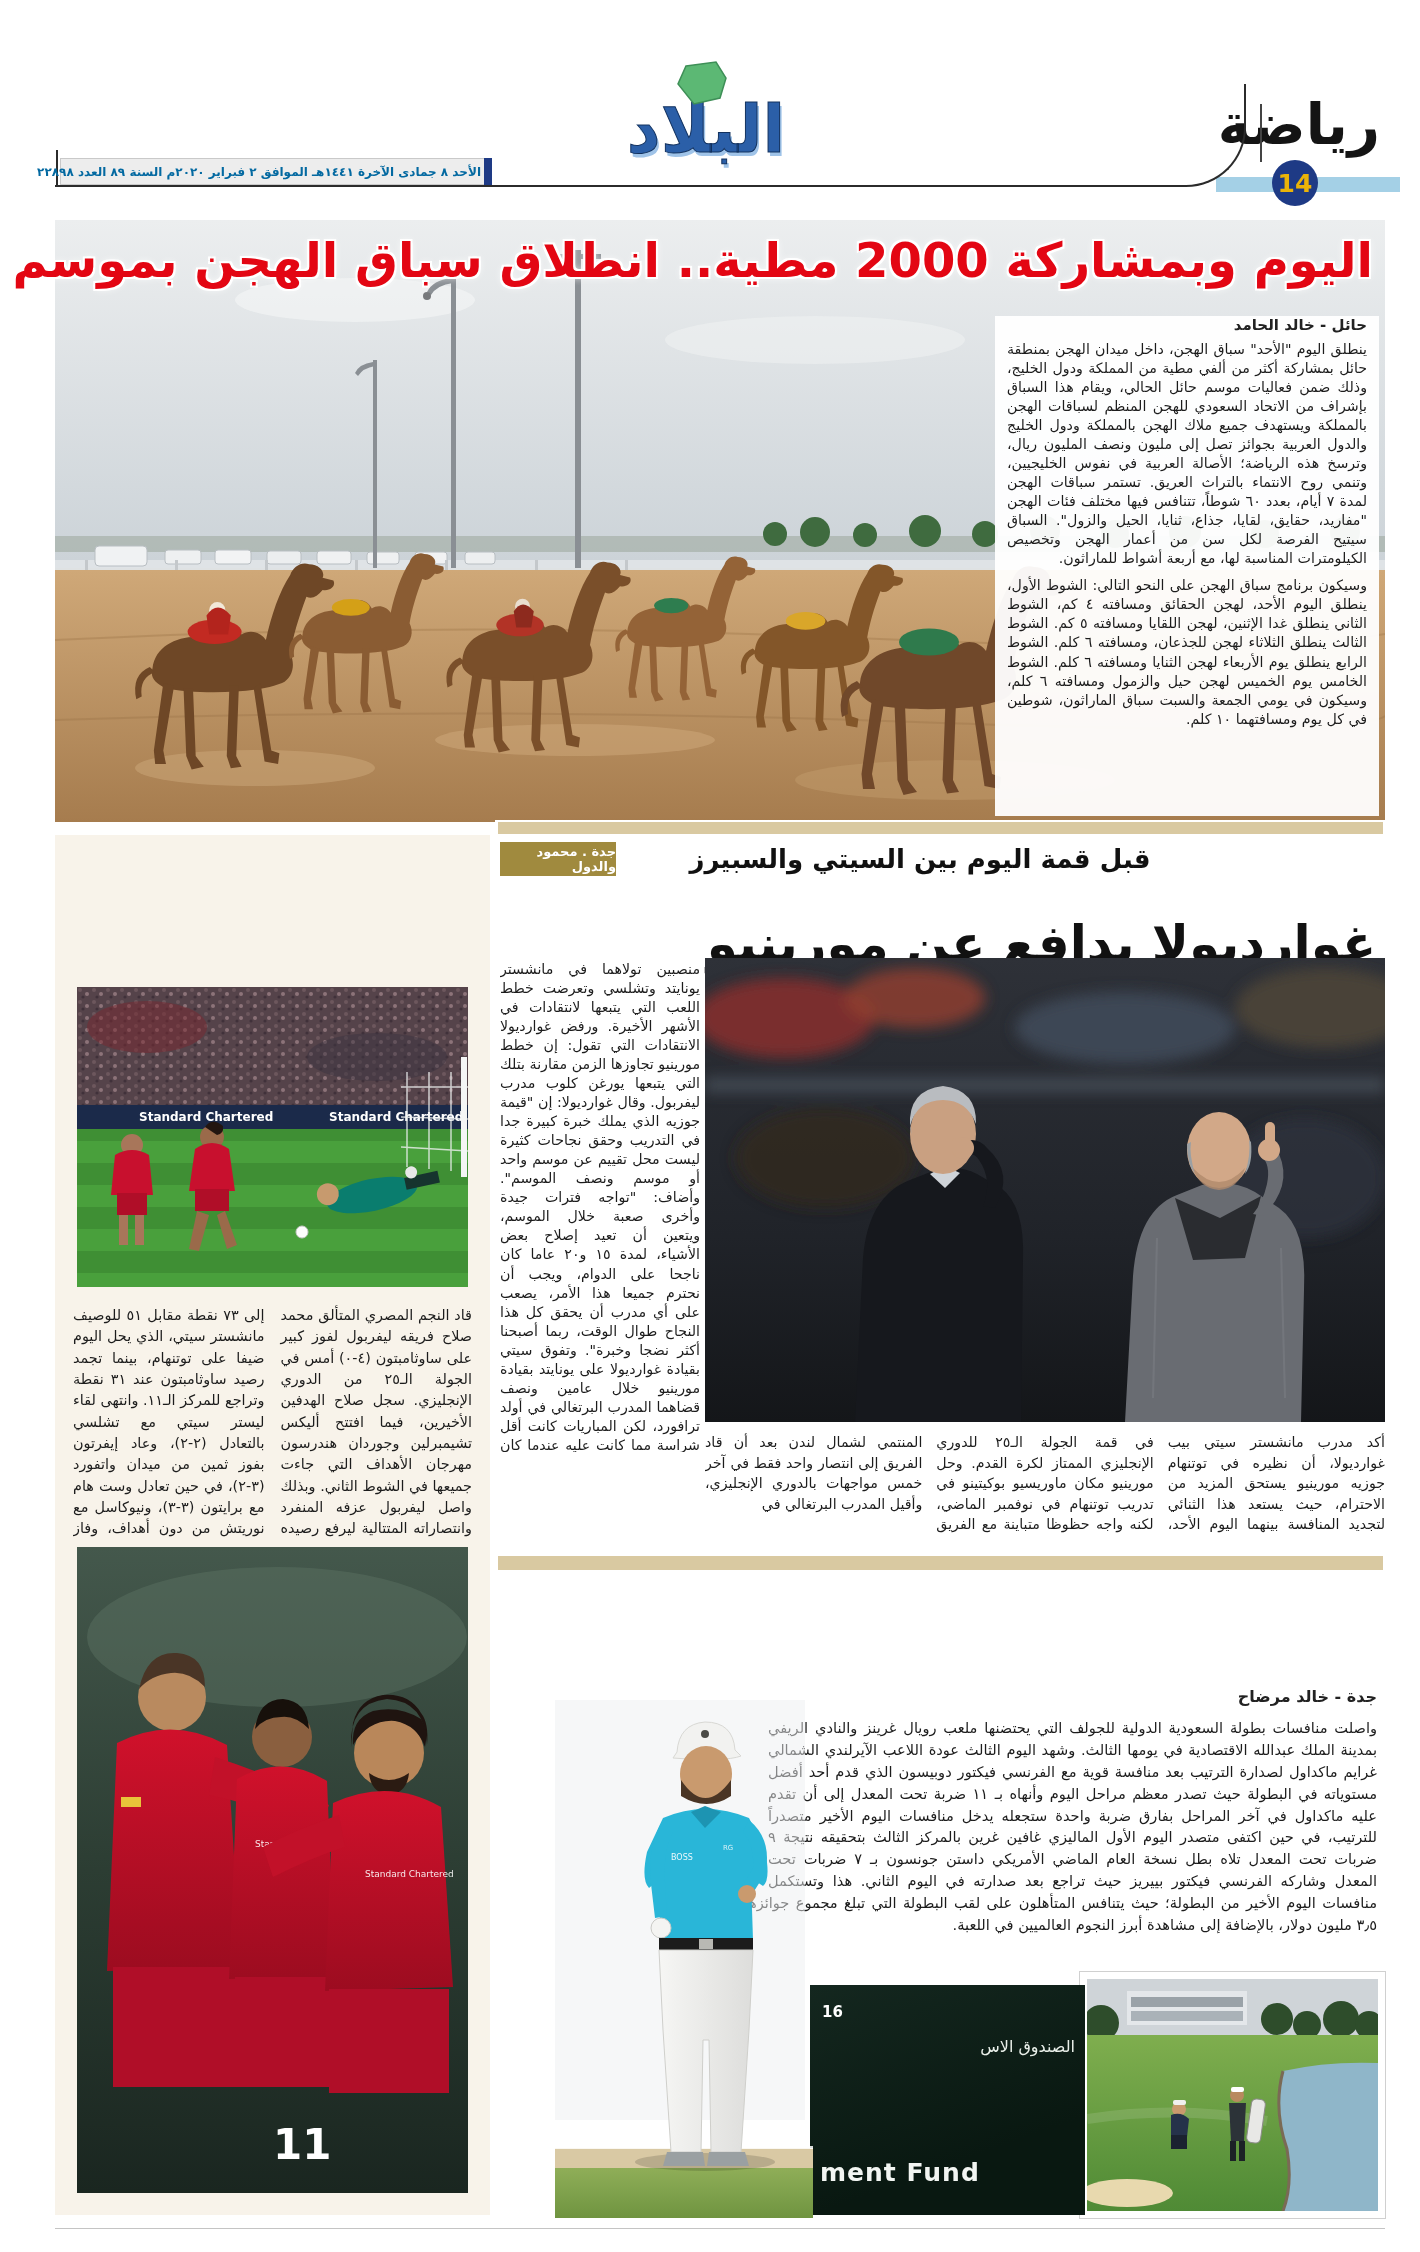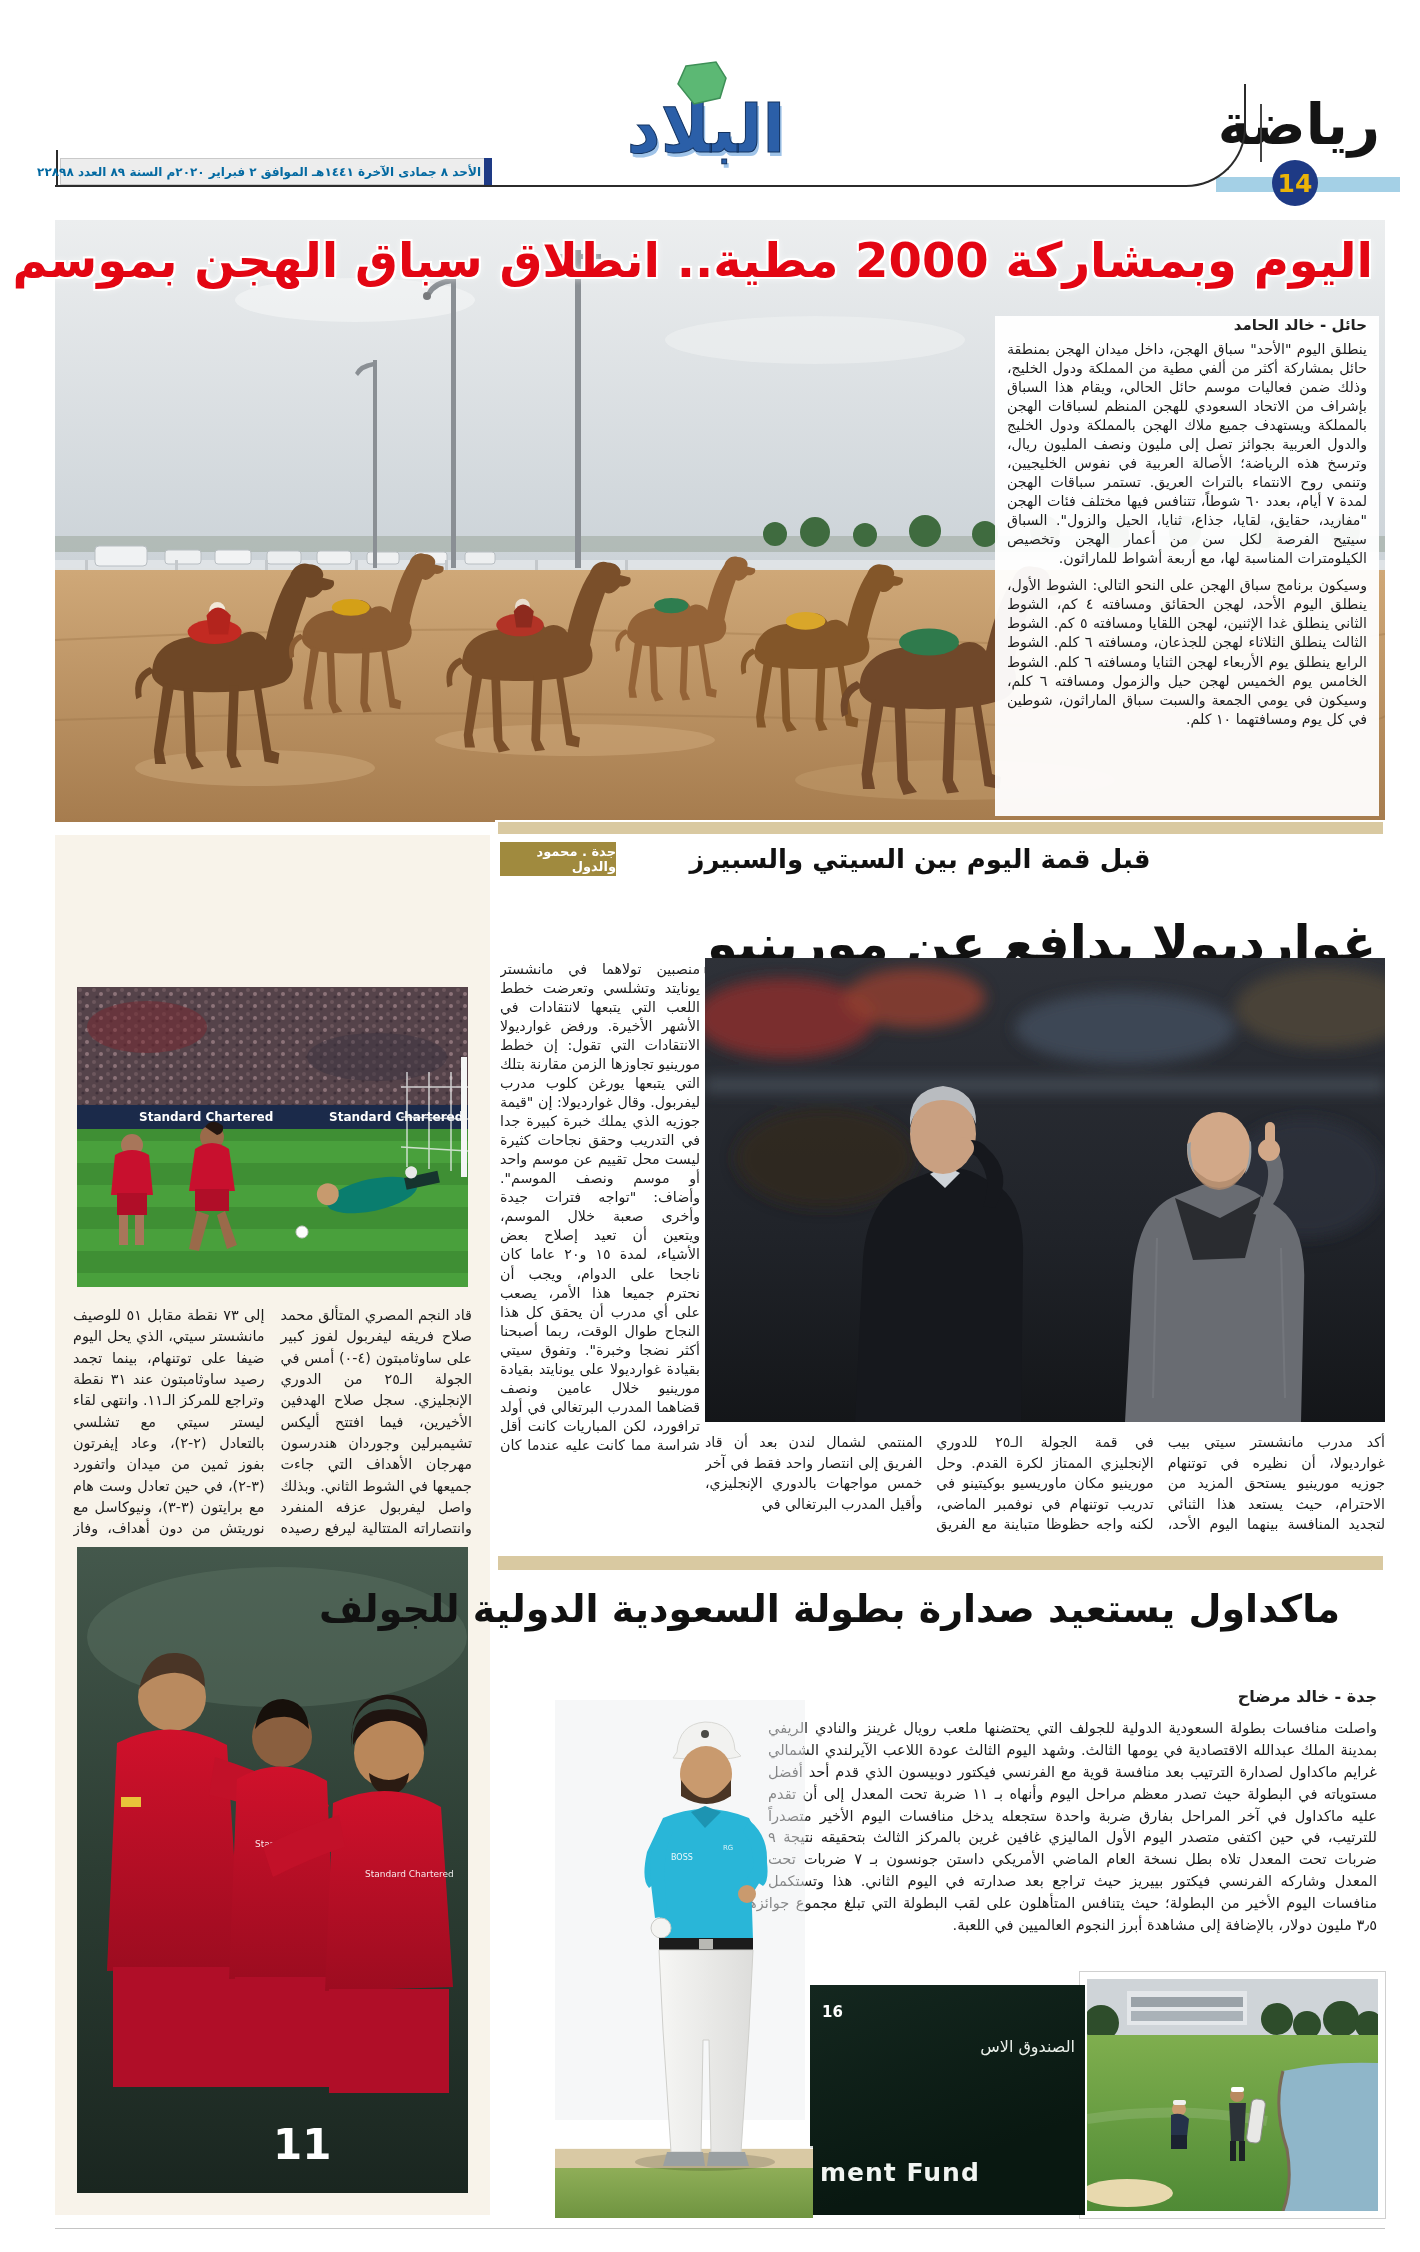--- a/index.html
+++ b/index.html
@@ -383,21 +383,20 @@
         </g>
       </svg>
     </div>
 
     <div class="abs rtl just" id="pep-col1">منصبين تولاهما في مانشستر يونايتد وتشلسي وتعرضت خطط اللعب التي يتبعها لانتقادات في الأشهر الأخيرة. ورفض غوارديولا الانتقادات التي تقول: إن خطط مورينيو تجاوزها الزمن مقارنة بتلك التي يتبعها يورغن كلوب مدرب ليفربول. وقال غوارديولا: إن "قيمة جوزيه الذي يملك خبرة كبيرة جدا في التدريب وحقق نجاحات كثيرة ليست محل تقييم عن موسم واحد أو موسم ونصف الموسم". وأضاف: "تواجه فترات جيدة وأخرى صعبة خلال الموسم، ويتعين أن تعيد إصلاح بعض الأشياء، لمدة ١٥ و٢٠ عاما كان ناجحا على الدوام، ويجب أن نحترم جميعا هذا الأمر، يصعب على أي مدرب أن يحقق كل هذا النجاح طوال الوقت، ربما أصبحنا أكثر نضجا وخبرة". وتفوق سيتي بقيادة غوارديولا على يونايتد بقيادة مورينيو خلال عامين ونصف قضاهما المدرب البرتغالي في أولد ترافورد، لكن المباريات كانت أقل شراسة مما كانت عليه عندما كان المدربان يتوليان قيادة برشلونة وريال مدريد.</div>
     <div class="abs rtl just" id="pep-bottom">أكد مدرب مانشستر سيتي بيب غوارديولا، أن نظيره في توتنهام جوزيه مورينيو يستحق المزيد من الاحترام، حيث يستعد هذا الثنائي لتجديد المنافسة بينهما اليوم الأحد، في قمة الجولة الـ٢٥ للدوري الإنجليزي الممتاز لكرة القدم. وحل مورينيو مكان ماوريسيو بوكيتينو في تدريب توتنهام في نوفمبر الماضي، لكنه واجه حظوظا متباينة مع الفريق المنتمي لشمال لندن بعد أن قاد الفريق إلى انتصار واحد فقط في آخر خمس مواجهات بالدوري الإنجليزي، وأقيل المدرب البرتغالي في</div>
     <div class="abs tanbar" id="pep-tan-bot"></div>
   </div>
 
   <div class="abs" id="golf-sec">
-    <div class="abs rtl" id="golf-headline">ماكداول يستعيد صدارة بطولة السعودية الدولية للجولف</div>
     <div class="abs rtl" id="golf-byline">جدة - خالد مرضاح</div>
 
     <div class="abs rtl just" id="golf-body">
       <div id="golf-float"></div>
       <span>واصلت منافسات بطولة السعودية الدولية للجولف التي يحتضنها ملعب رويال غرينز والنادي الريفي بمدينة الملك عبدالله الاقتصادية في يومها الثالث. وشهد اليوم الثالث عودة اللاعب الآيرلندي الشمالي غرايم ماكداول لصدارة الترتيب بعد منافسة قوية مع الفرنسي فيكتور دوبيسون الذي قدم أحد أفضل مستوياته في البطولة حيث تصدر معظم مراحل اليوم وأنهاه بـ ١١ ضربة تحت المعدل إلى أن تقدم عليه ماكداول في آخر المراحل بفارق ضربة واحدة ستجعله يدخل منافسات اليوم الأخير متصدراً للترتيب، في حين اكتفى متصدر اليوم الأول الماليزي غافين غرين بالمركز الثالث بتحقيقه نتيجة ٩ ضربات تحت المعدل تلاه بطل نسخة العام الماضي الأمريكي داستن جونسون بـ ٧ ضربات تحت المعدل وشاركه الفرنسي فيكتور بييريز حيث تراجع بعد صدارته في اليوم الثاني. هذا وتستكمل منافسات اليوم الأخير من البطولة؛ حيث يتنافس المتأهلون على لقب البطولة التي تبلغ مجموع جوائزها ٣٫٥ مليون دولار، بالإضافة إلى مشاهدة أبرز النجوم العالميين في اللعبة.</span>
     </div>
 
     <div class="abs" id="golf-frame">
       <svg width="291" height="232" viewBox="0 0 291 232">
         <defs>

